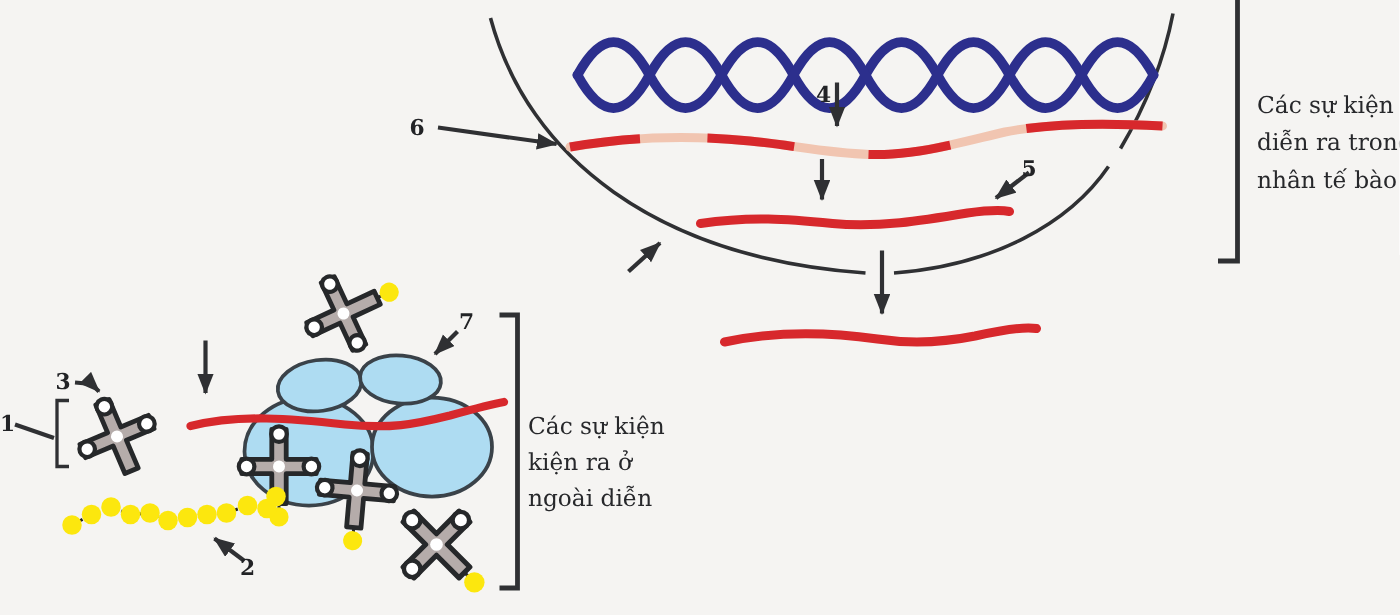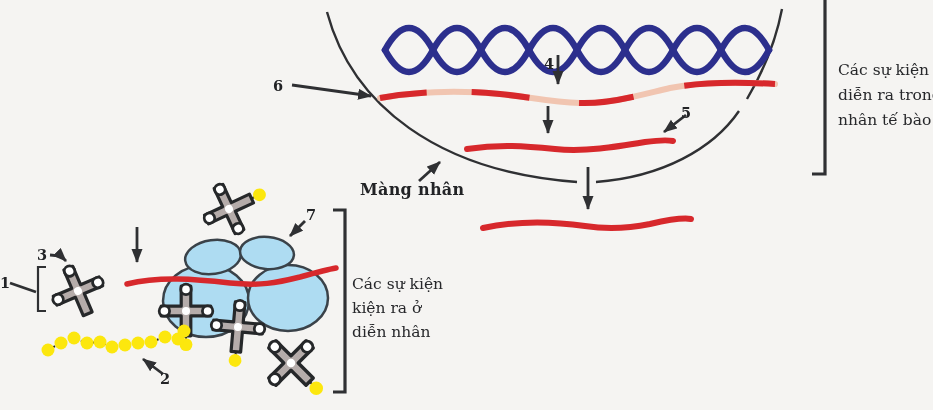--- a/index.html
+++ b/index.html
@@ -115,27 +115,26 @@
   </svg>
 
   <div class="num" style="left:0px;top:274px;">1</div>
   <div class="num" style="left:160px;top:370px;">2</div>
   <div class="num" style="left:37px;top:246px;">3</div>
   <div class="num" style="left:544px;top:55px;">4</div>
   <div class="num" style="left:681px;top:104px;">5</div>
   <div class="num" style="left:273px;top:77px;">6</div>
   <div class="num" style="left:306px;top:206px;">7</div>
 
-  <div class="mem-label" style="left:360px;top:180px;">Màng nhân</div>
 
   <div class="cap" style="left:838px;top:58px;">
     <div>Các sự kiện</div>
     <div>diễn ra trong</div>
     <div>nhân tế bào</div>
   </div>
 
   <div class="cap" style="left:352px;top:272px;line-height:24px;">
     <div>Các sự kiện</div>
     <div>kiện ra ở</div>
-    <div>diễn nhân</div>
+    <div>ngoài diễn</div>
   </div>
 
 </div>
 
 </body></html>

